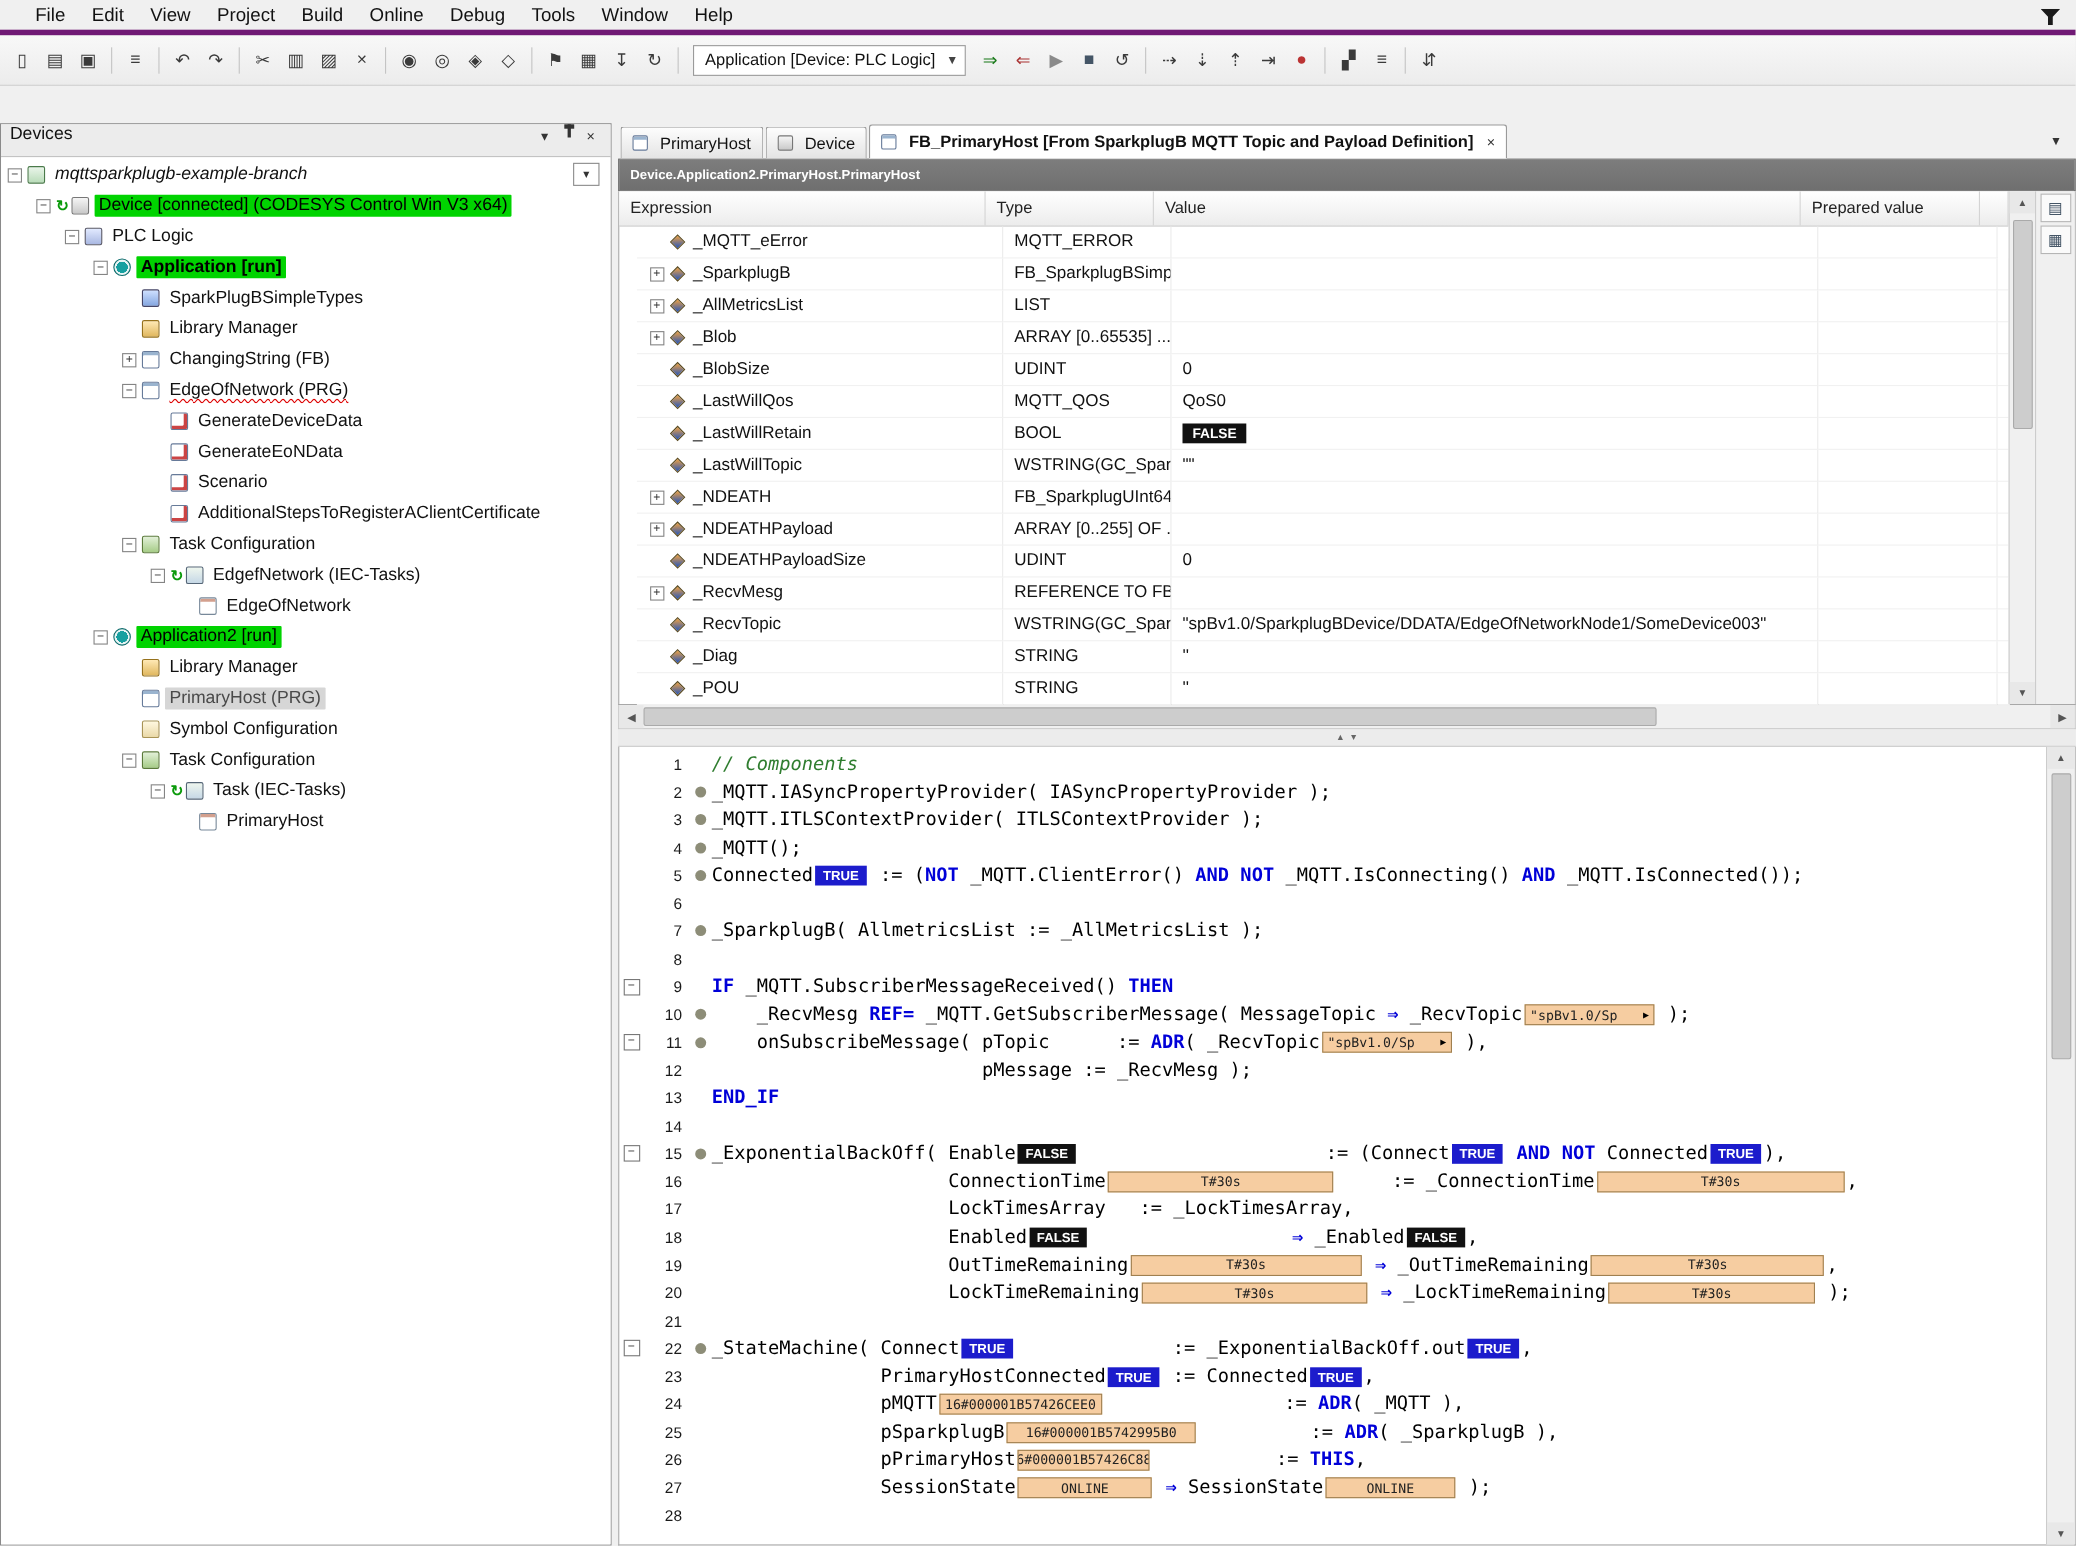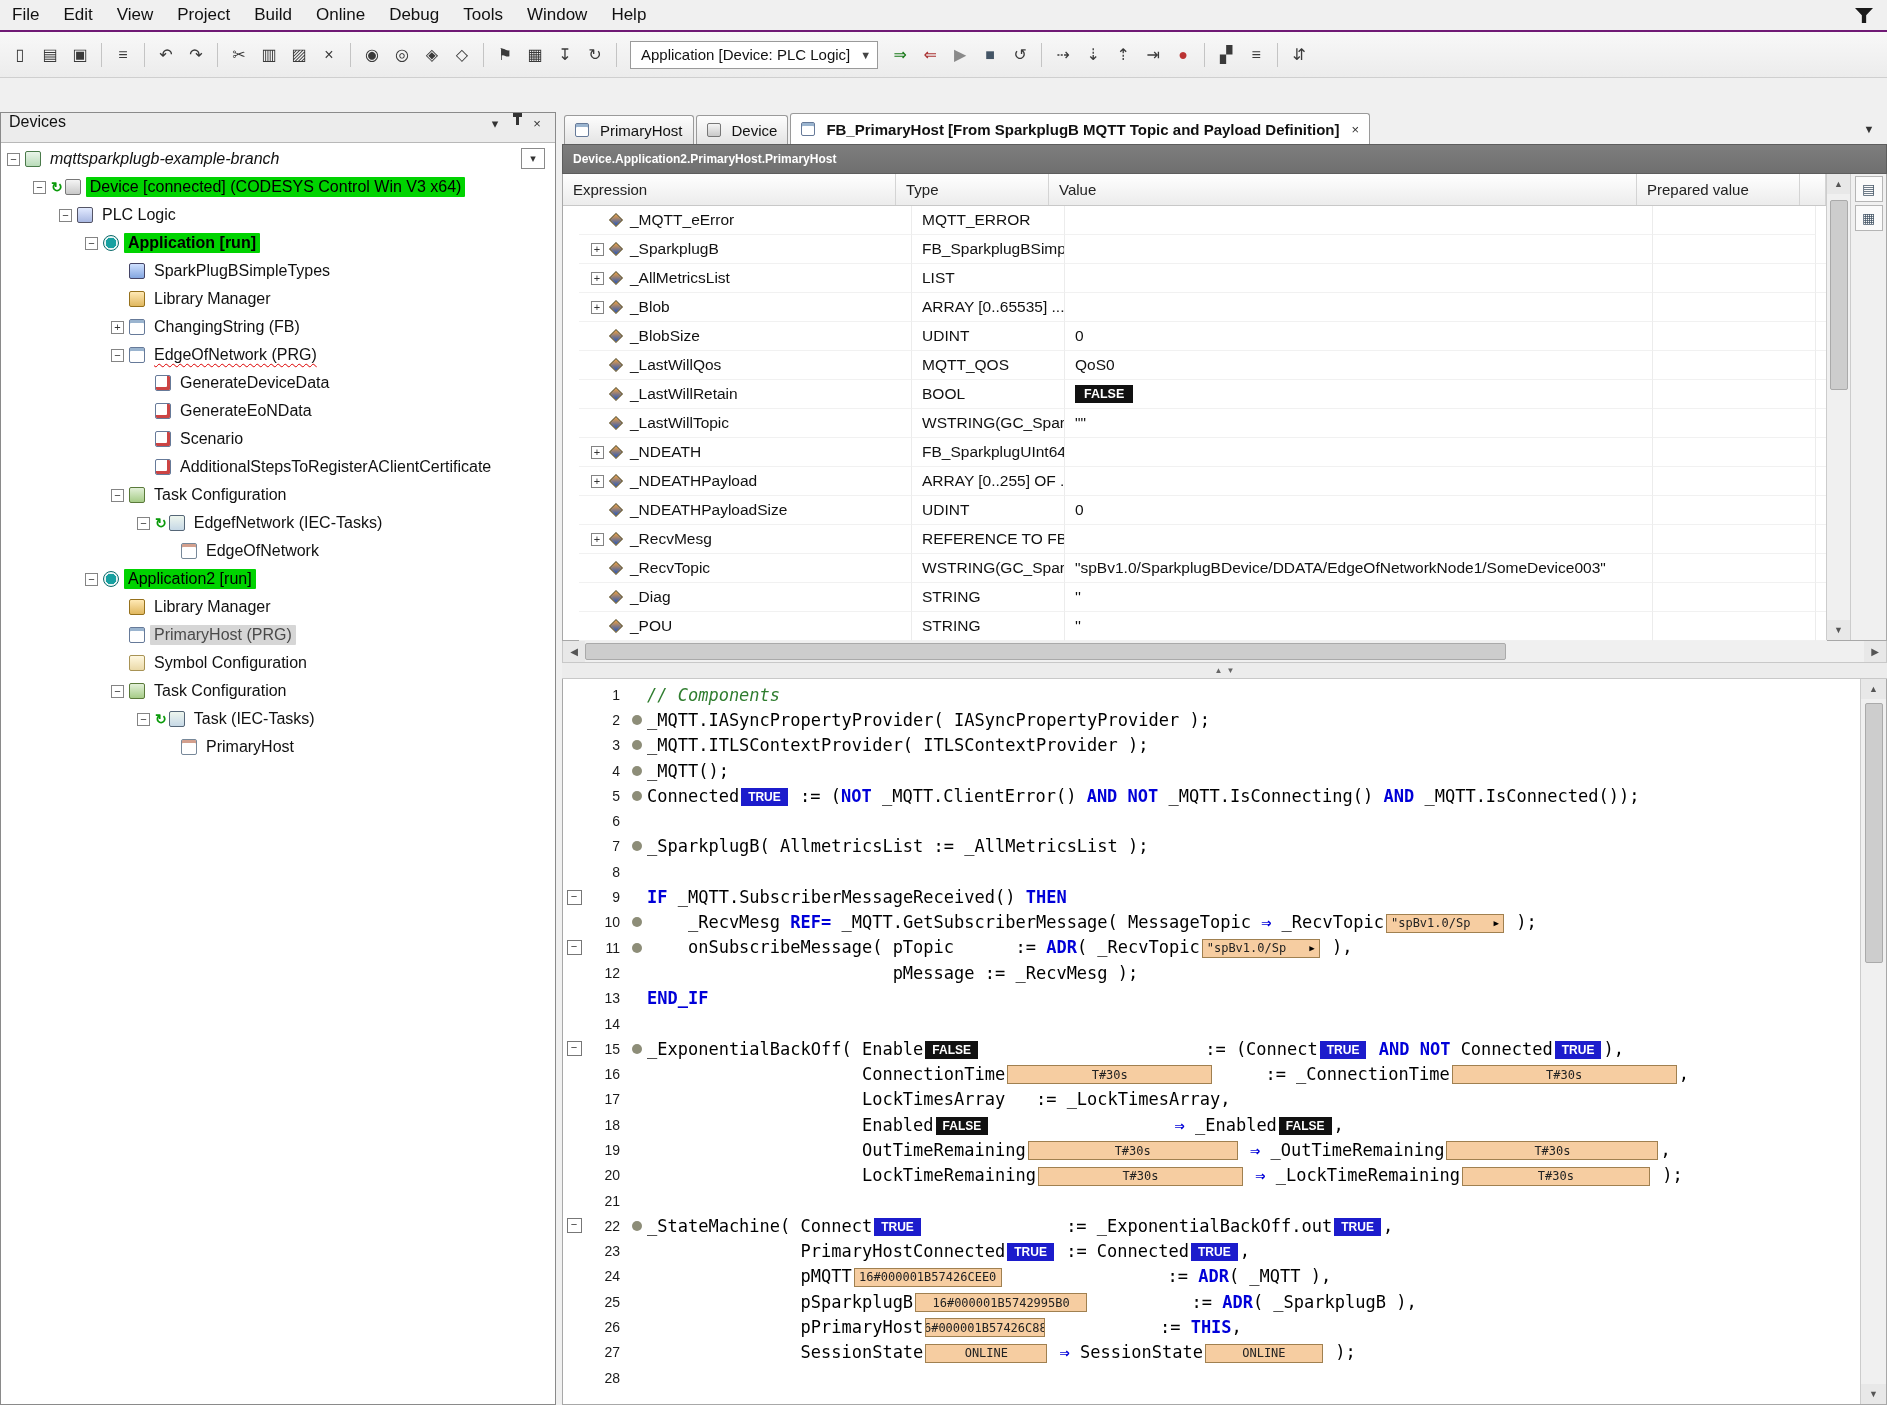--- a/index.html
+++ b/index.html
@@ -9,21 +9,21 @@
     --true-blue:#1c1ccc;
     --false-black:#111111;
     --mon-box:#f6cda1;
     --breadcrumb:#6f6f6f;
   }
   *{box-sizing:border-box;margin:0;padding:0;}
   html,body{width:1887px;height:1405px;overflow:hidden;background:#f0f0f0;
     font-family:"Liberation Sans",sans-serif;color:#111;}
   
   .menubar{height:32px;display:flex;align-items:center;background:#f0f0f0;
-    border-bottom:2px solid #701a75;padding-left:0;position:relative;}
+    border-bottom:5px solid #701a75;padding-left:20px;position:relative;}
   .menu-item{padding:0 12px;font-size:17px;line-height:32px;cursor:default;}
   .funnel{position:absolute;right:14px;top:8px;width:18px;height:15px;background:#1a1a1a;
     clip-path:polygon(0 0,100% 0,62% 48%,62% 100%,38% 100%,38% 48%);}
   
   .toolbar{height:46px;display:flex;align-items:center;background:linear-gradient(#f8f8f8,#ececec);
     border-bottom:1px solid #cfcfcf;padding:0 6px;gap:2px;}
   .tbtn{width:28px;height:28px;display:flex;align-items:center;justify-content:center;
     font-size:16px;color:#3a3a3a;border:1px solid transparent;border-radius:2px;}
   .tb-sep{width:1px;height:24px;background:#c4c4c4;margin:0 5px;}
   .tcombo{display:flex;align-items:center;height:28px;border:1px solid #9a9a9a;background:#fff;

